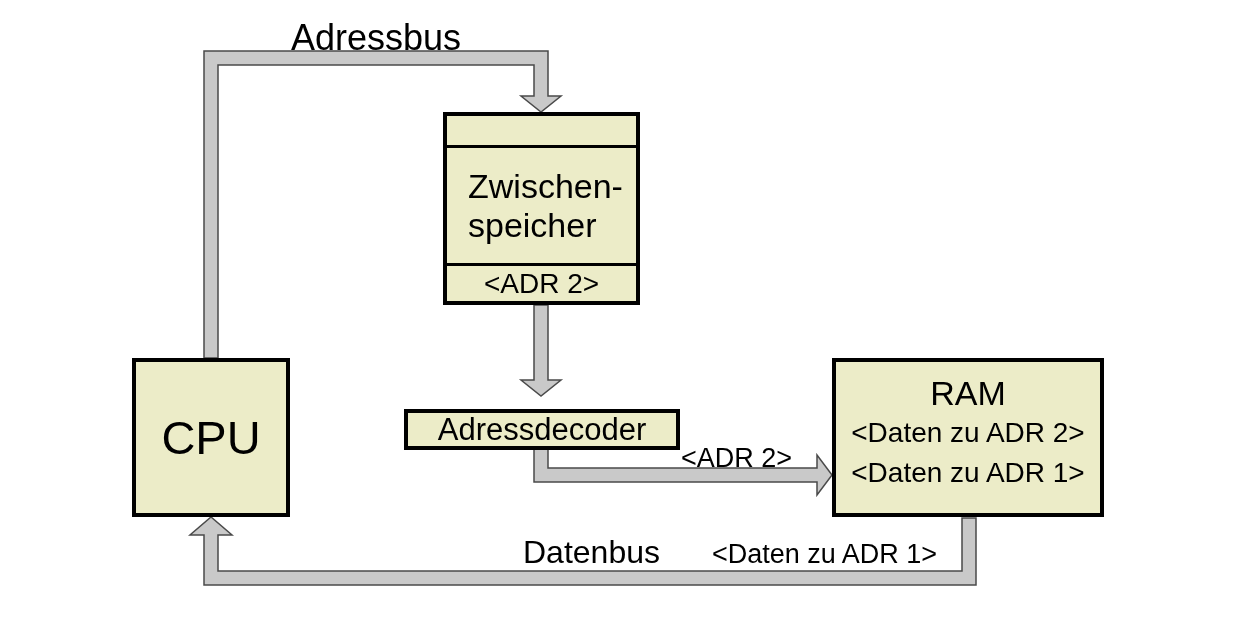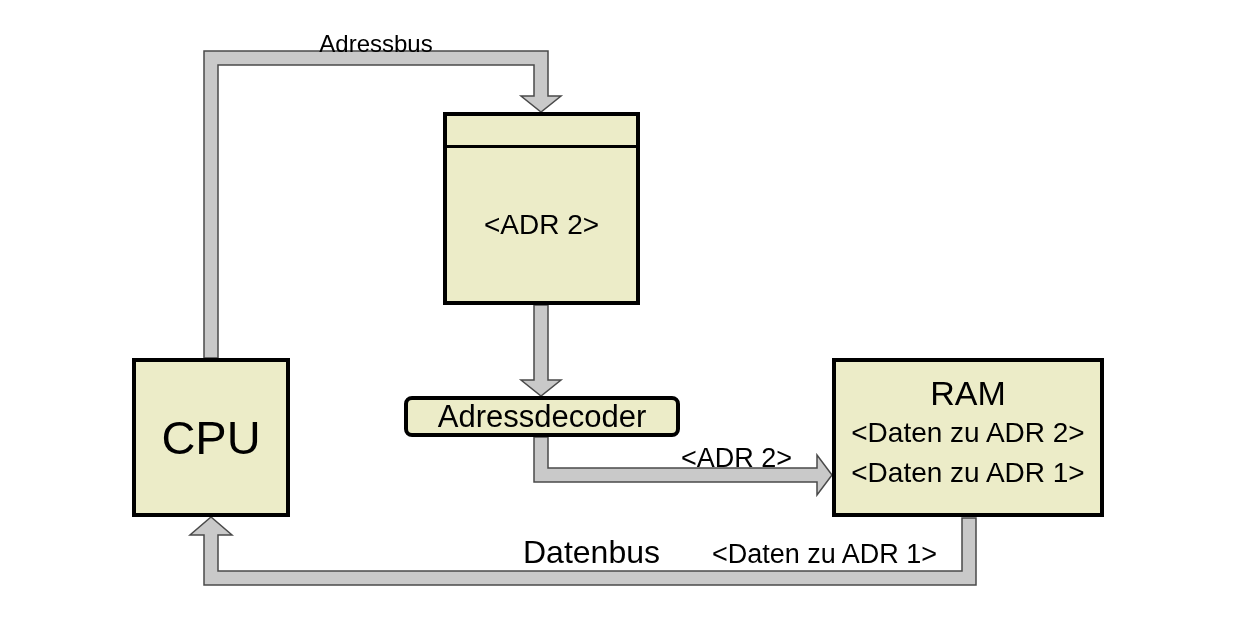--- a/index.html
+++ b/index.html
@@ -36,32 +36,32 @@
     display: flex; align-items: center; justify-content: center;
     font-size: 47px; }
   .node-buffer { left: 443px; top: 112px; width: 197px; height: 193px;
     display: flex; flex-direction: column; }
   .buffer-c1 { height: 32px; border-bottom: 3px solid var(--node-border); }
   .buffer-c2 { height: 118px; border-bottom: 3px solid var(--node-border);
     display: flex; flex-direction: column; justify-content: center;
     padding-left: 21px; font-size: 34px; line-height: 39px; }
   .buffer-c3 { flex: 1; display: flex; align-items: center; justify-content: center;
     font-size: 28px; }
-  .node-decoder { left: 404px; top: 396px; width: 276px; height: 41px;
+  .node-decoder { left: 404px; top: 409px; width: 276px; height: 41px;
     display: flex; align-items: center; justify-content: center;
-    font-size: 31px; border-radius: 8px; }
+    font-size: 31px; }
   .node-ram { left: 832px; top: 358px; width: 272px; height: 159px;
     display: flex; flex-direction: column; align-items: center;
     padding-top: 11px; }
   .ram-title { font-size: 34px; line-height: 40px; }
   .ram-entry { font-size: 28px; line-height: 40px; }
   .ram-entry-1 { }
   .free-label { position: absolute; white-space: nowrap; }
-  .label-adressbus { left: 204px; top: 30px; width: 344px;
-    text-align: center; font-size: 24px; }
+  .label-adressbus { left: 204px; top: 17px; width: 344px;
+    text-align: center; font-size: 36px; }
   .label-datenbus { left: 523px; top: 534px; font-size: 32px; }
   .label-daten-adr1 { left: 712px; top: 539px; font-size: 27px; }
   .label-adr2-bus { left: 681px; top: 443px; font-size: 27px; }
   .bus-shape { stroke-width: 1.5; }
 </style>
 </head>
 <body>
 
 <div class="canvas">
 
@@ -71,20 +71,24 @@
     <polygon class="bus-shape" points="534,437 548,437 548,468 817,468 817,455 832,475 817,495 817,482 534,482" fill="#c9c9c9" stroke="#4a4a4a"></polygon>
     <polygon class="bus-shape" points="962,518 976,518 976,585 204,585 204,535 190,535 211,517 232,535 218,535 218,571 962,571" fill="#c9c9c9" stroke="#4a4a4a"></polygon>
   </svg>
 
   <div class="node node-cpu">
     <span>CPU</span>
   </div>
 
   <div class="node node-buffer">
     <div class="buffer-c1"></div>
+    <div class="buffer-c2">
+      <div>Zwischen-</div>
+      <div>speicher</div>
+    </div>
     <div class="buffer-c3">
       <span>&lt;ADR 2&gt;</span>
     </div>
   </div>
 
   <div class="node node-decoder">
     <span>Adressdecoder</span>
   </div>
 
   <div class="node node-ram">

